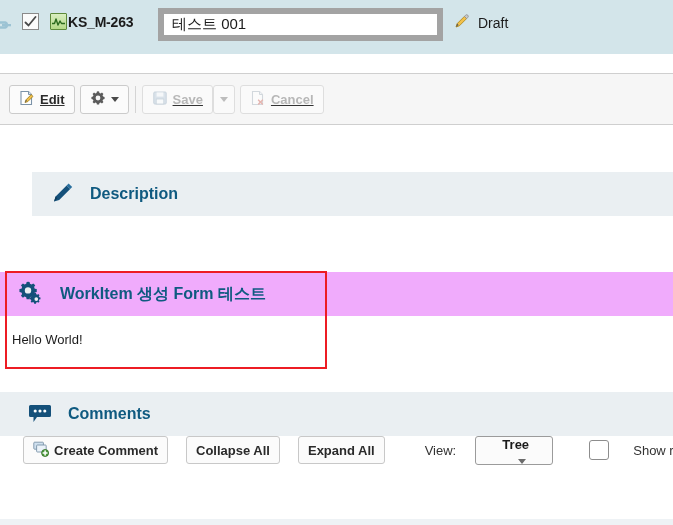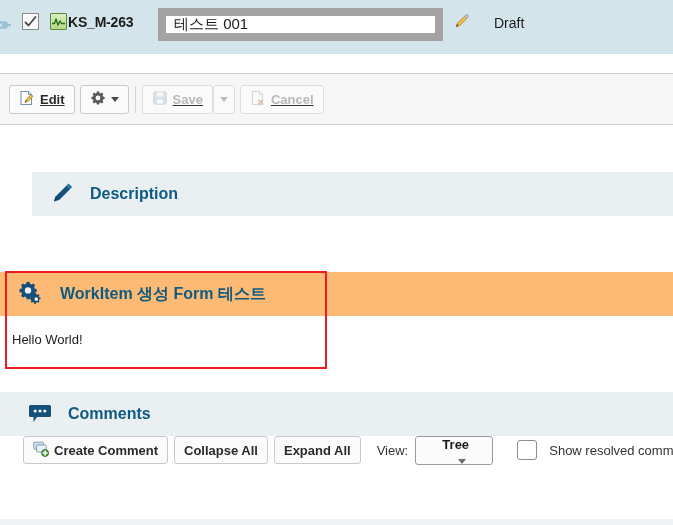--- a/index.html
+++ b/index.html
@@ -63,36 +63,36 @@
     letter-spacing: -0.2px;
     line-height: 18px;
     white-space: nowrap;
   }
 
   #title-input {
     position: absolute;
     left: 158px; top: 8px;
     width: 285px; height: 33px;
     background: #ffffff;
-    border: 8px solid #a3a3a3;
+    border: 6px solid #a3a3a3;
     padding: 0 8px;
     font-family: "Liberation Sans", sans-serif;
     font-size: 15px;
     color: #1b1b1b;
     line-height: 29px;
     outline: none;
     border-radius: 0;
   }
 
   #status-wrap {
     position: absolute;
     left: 453px; top: 13px;
     display: flex;
     align-items: center;
-    gap: 24px;
+    gap: 8px;
     white-space: nowrap;
   }
   #status-label {
     font-size: 14px;
     color: #1b1b1b;
     line-height: 18px;
   }
 
   
   #toolbar {
@@ -173,21 +173,21 @@
     left: 5px; top: 271px;
     width: 322px; height: 98px;
     border: 2px solid #ed1c24;
     z-index: 5;
     pointer-events: none;
   }
   #form-band {
     position: absolute;
     left: 0; top: 272px;
     width: 673px; height: 44px;
-    background: #fdba74;
+    background: #f0abfc;
     display: flex;
     align-items: center;
     padding-left: 18px;
   }
   #form-body {
     position: absolute;
     left: 0; top: 316px;
     width: 613px; height: 52px;
     background: #ffffff;
     padding: 16px 4px 0 12px;
@@ -199,21 +199,21 @@
   }
 
   
   #comments-toolbar {
     position: absolute;
     left: 0; top: 430px;
     width: 673px; height: 40px;
     display: flex;
     align-items: center;
     padding-left: 23px;
-    gap: 0;
+    gap: 12px;
   }
   .cm-btn {
     height: 28px;
     background: #fbfbfb;
     border: 1px solid #c8c8c8;
     border-radius: 3px;
     display: flex;
     align-items: center;
     gap: 5px;
     padding: 0 9px;

